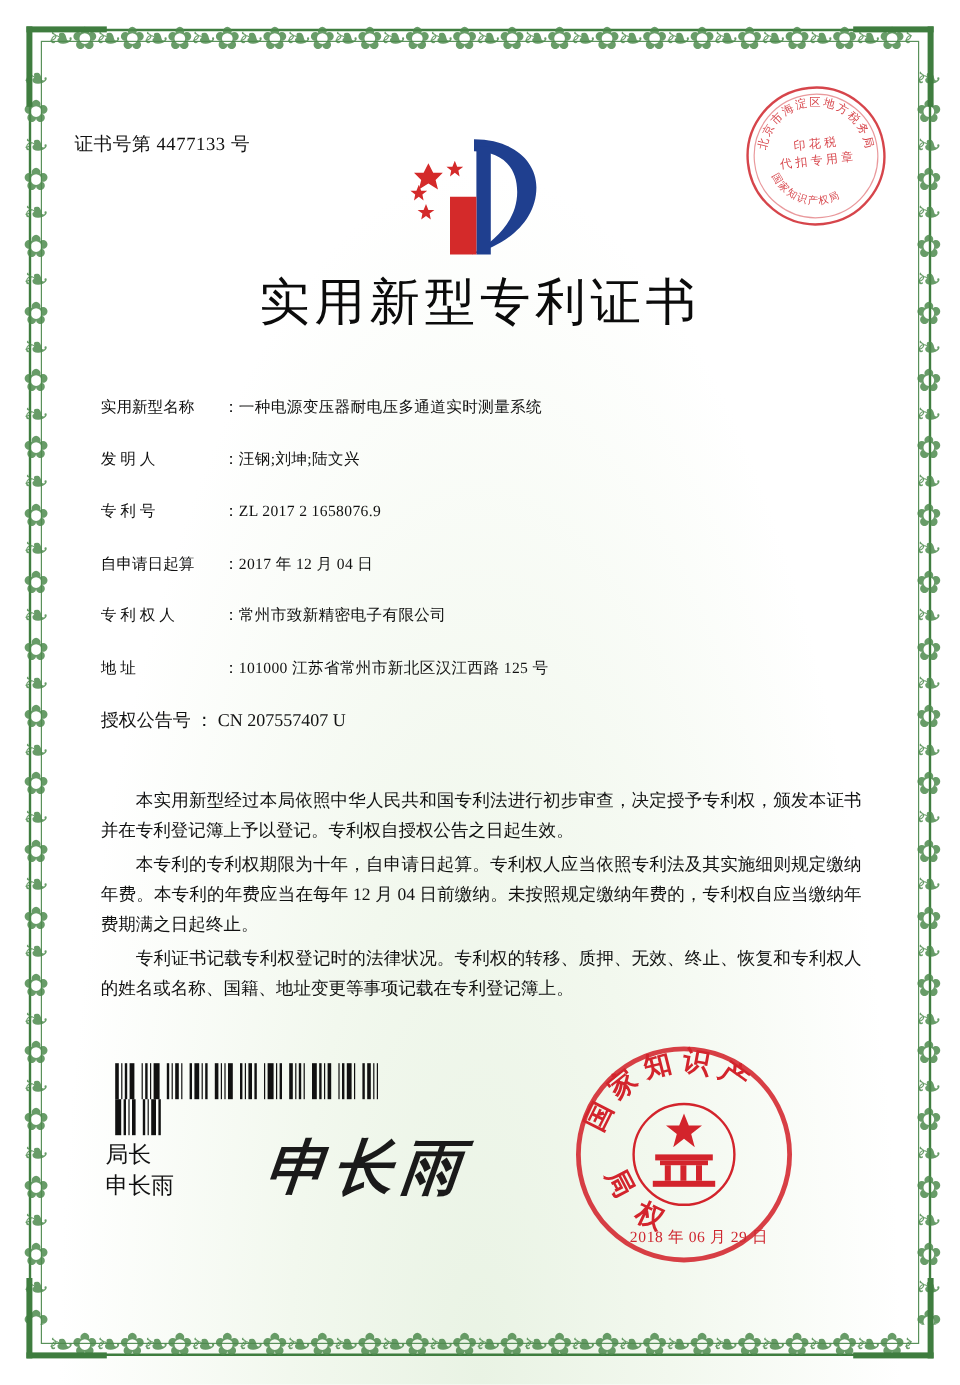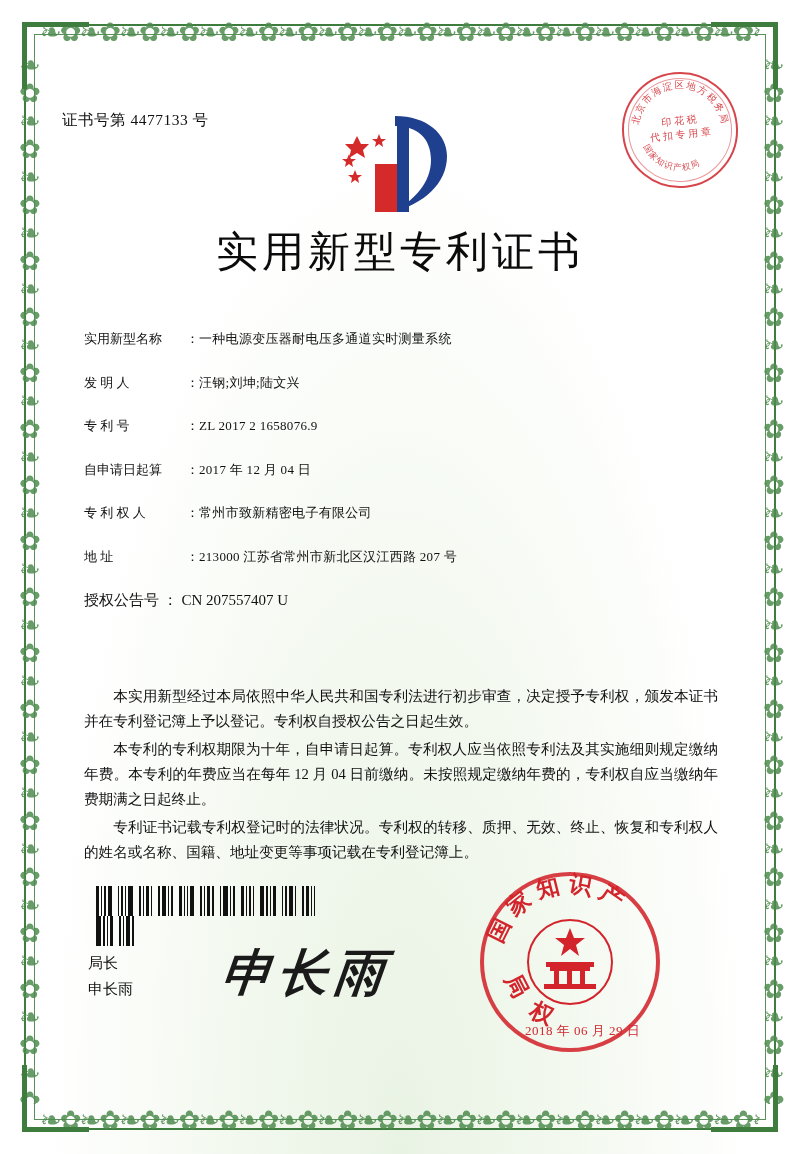--- a/index.html
+++ b/index.html
@@ -103,34 +103,34 @@
   .f-value{flex:1;letter-spacing:.3px;}
 
   .row-two{
     display:flex;align-items:baseline;font-size:15px;color:#111;margin-bottom:10px;
   }
   .row-two .left{width:290px;}
   .row-two .right{flex:1;}
 
   
   .paras{
-    position:absolute;left:84px;top:684px;width:634px;
+    position:absolute;left:84px;top:656px;width:634px;
     font-size:14.6px;line-height:25px;color:#111;text-align:justify;
   }
   .paras p{margin:0 0 3px 0;text-indent:2em;}
 
   
   .barcode{
     position:absolute;left:96px;top:886px;width:222px;height:30px;
   }
   .barcode i{display:inline-block;height:30px;background:#111;margin-right:2px;vertical-align:top;}
 
   
   .sig-block{
-    position:absolute;left:88px;top:950px;font-size:15px;color:#111;line-height:26px;
+    position:absolute;left:88px;top:950px;font-size:19px;color:#111;line-height:26px;
   }
   .sig-hand{
     position:absolute;left:222px;top:940px;
     font-size:50px;color:#1a1a1a;
     font-family:"Liberation Serif", serif;
     letter-spacing:6px;
     transform:skewX(-6deg);
     font-style:italic;
     font-weight:bold;
   }
@@ -240,21 +240,21 @@
 
     <div class="field">
       <span class="f-label">专 利 权 人</span>
       <span class="f-colon">：</span>
       <span class="f-value">常州市致新精密电子有限公司</span>
     </div>
 
     <div class="field">
       <span class="f-label">地      址</span>
       <span class="f-colon">：</span>
-      <span class="f-value">213000 江苏省常州市新北区汉江西路 207 号</span>
+      <span class="f-value">101000 江苏省常州市新北区汉江西路 125 号</span>
     </div>
 
     <div class="row-two">
       <span class="right">
         <span>授权公告号</span>
         <span>：</span>
         <span>CN 207557407 U</span>
       </span>
     </div>
   </div>

